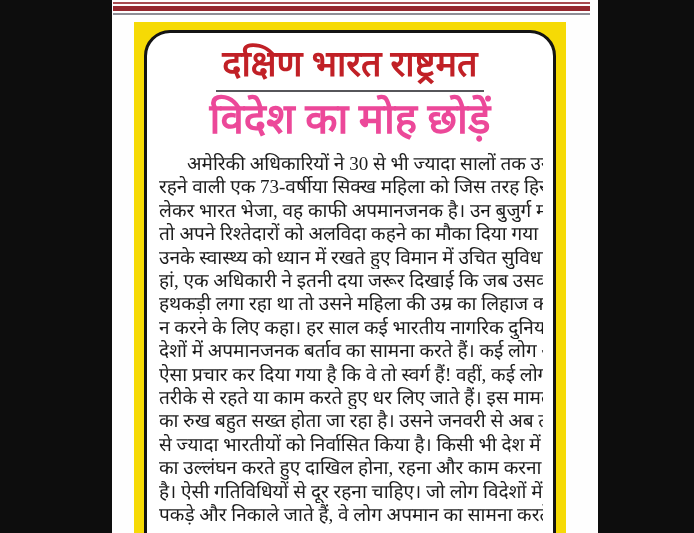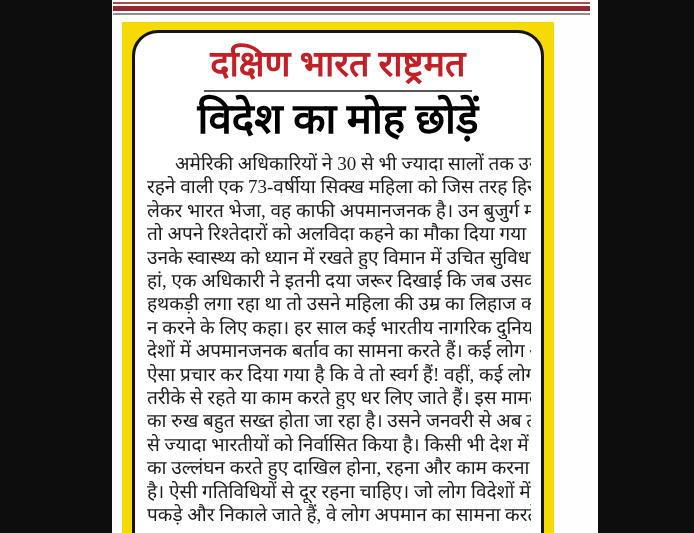--- a/index.html
+++ b/index.html
@@ -33,21 +33,21 @@
     top: 0;
     left: 1px;
     width: 477px;
   }
   .rule-thin-red   { height: 2px; margin-top: 2px; background: #a84b50; }
   .rule-thick-red  { height: 5px; margin-top: 2px; background: #95282f; }
   .rule-thin-gray  { height: 2px; margin-top: 2px; background: #8e8e96; }
   
   .yellow-box {
     position: absolute;
-    left: 10px;
+    left: 22px;
     top: 22px;
     width: 432px;
     height: 511px;
     background: #f6da05;
   }
   .white-card {
     position: absolute;
     left: 10px;
     right: 10px;
     top: 8px;
@@ -70,21 +70,21 @@
     width: 268px;
     height: 2px;
     background: #56565a;
     margin: 3px auto 2px auto;
   }
   .headline {
     text-align: center;
     font-size: 42px;
     line-height: 50px;
     font-weight: bold;
-    color: #000000;
+    color: #ec4899;
     white-space: nowrap;
   }
   .article-body {
     margin: 8px 10px 0 12px;
     color: #1b1b1b;
     font-size: 19px;
   }
   .article-line {
     line-height: 23.4px;
     text-align: justify;

